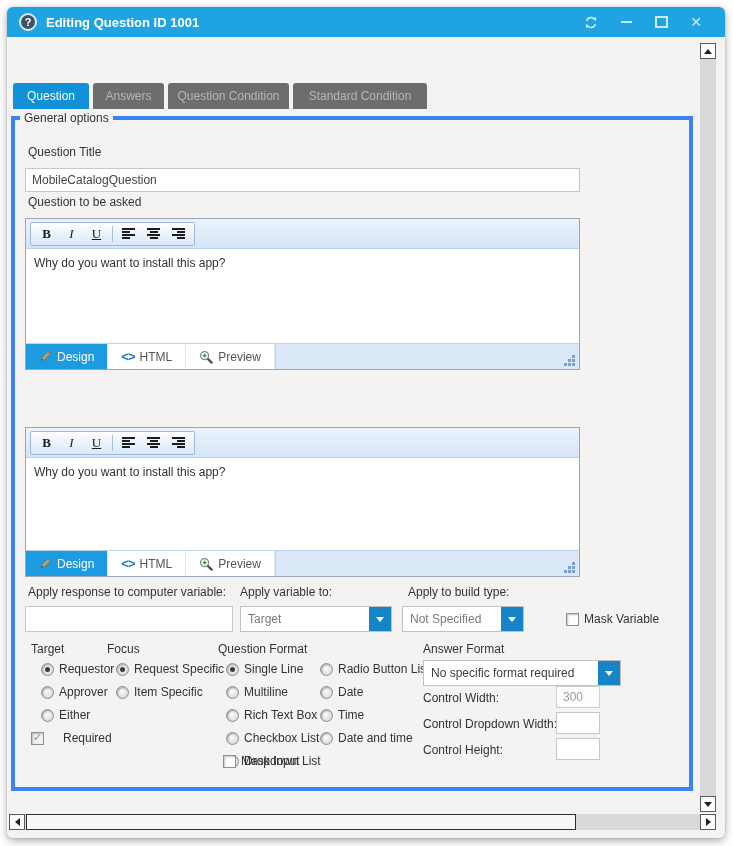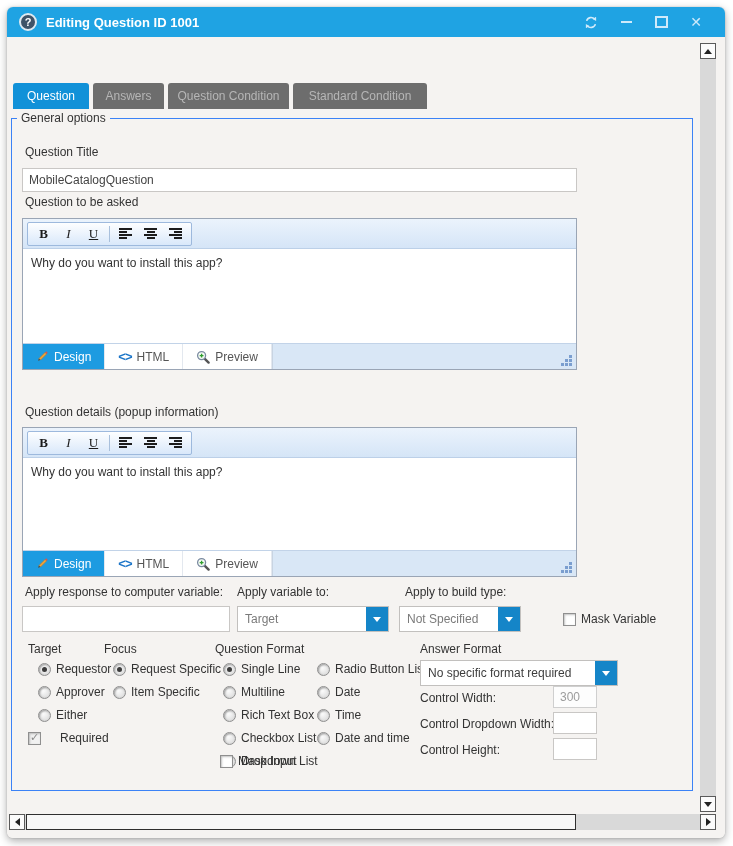--- a/index.html
+++ b/index.html
@@ -24,21 +24,21 @@
   .save-btn{display:flex;align-items:center;gap:7px;}
   .save-label{font-size:13px;color:#4a4a4a;}
   .del-btn{margin-left:14px;opacity:.6;}
   
   .tabstrip{position:absolute;left:6px;top:46px;height:26px;width:690px;}
   .tab{position:absolute;top:0;height:26px;display:flex;align-items:center;justify-content:center;
        font-size:12px;border-radius:3px 3px 0 0;background:#6d6d6d;color:#b6b6b6;white-space:nowrap;}
   .tab.active{background:#1191d8;color:#fff;}
   
   fieldset.group{position:absolute;left:4px;top:74px;width:682px;height:680px;margin:0;padding:0;
-                 border:1px solid #3b82f6;box-sizing:border-box;background:transparent;}
+                 border:4px solid #3b82f6;box-sizing:border-box;background:transparent;}
   fieldset.group legend{margin-left:5px;padding:0 4px;font-size:12px;color:#333;}
   .lbl{position:absolute;font-size:12px;color:#333;white-space:nowrap;}
   .tinput{position:absolute;background:#fff;border:1px solid #c9c7c5;font-size:12px;color:#444;
           padding:0 6px;box-sizing:border-box;outline:none;font-family:inherit;}
   .tinput.dim{color:#9c9c9c;border-color:#cfcfcf;background:#fdfdfd;}
   
   .editor{position:absolute;width:555px;border:1px solid #9aa5b5;background:#fff;display:flex;flex-direction:column;box-sizing:border-box;}
   .ed-toolbar{height:29px;background:linear-gradient(#ebf3fc,#d5e5f7);border-bottom:1px solid #bcd0e8;
               display:flex;align-items:center;padding-left:4px;flex:none;}
   .fmt-group{display:flex;align-items:center;height:24px;padding:0 3px;background:linear-gradient(#fdfeff,#d9e8fa);
@@ -191,21 +191,20 @@
                   <circle cx="5.6" cy="5.6" r="4" fill="#f6faf5" stroke="#7a8aa0" stroke-width="1.3"></circle>
                   <path d="M5.6 3.7 V7.5 M3.7 5.6 H7.5" stroke="#2f9e2f" stroke-width="1.4"></path>
                 </svg>
                 <span>Preview</span>
               </div>
             </div>
             <div class="grip"></div>
           </div>
         </div>
 
-        <span class="lbl" style="left:13px;top:280px;">Question details (popup information)</span>
 
         <div class="editor" style="left:10px;top:302px;height:150px;">
           <div class="ed-toolbar">
             <div class="fmt-group">
               <button class="fmt-btn fmt-b">B</button>
               <button class="fmt-btn fmt-i">I</button>
               <button class="fmt-btn fmt-u">U</button>
               <span class="fmt-sep"></span>
               <button class="fmt-btn">
                   <span class="bars b-left">

